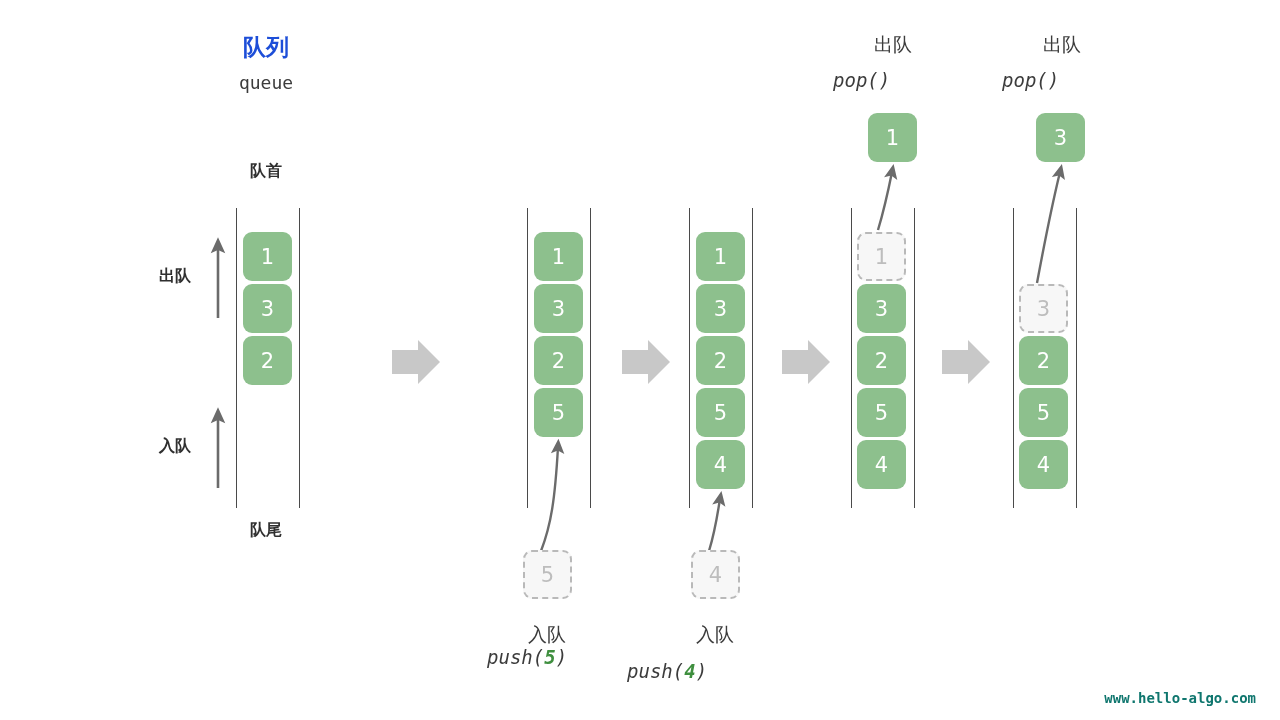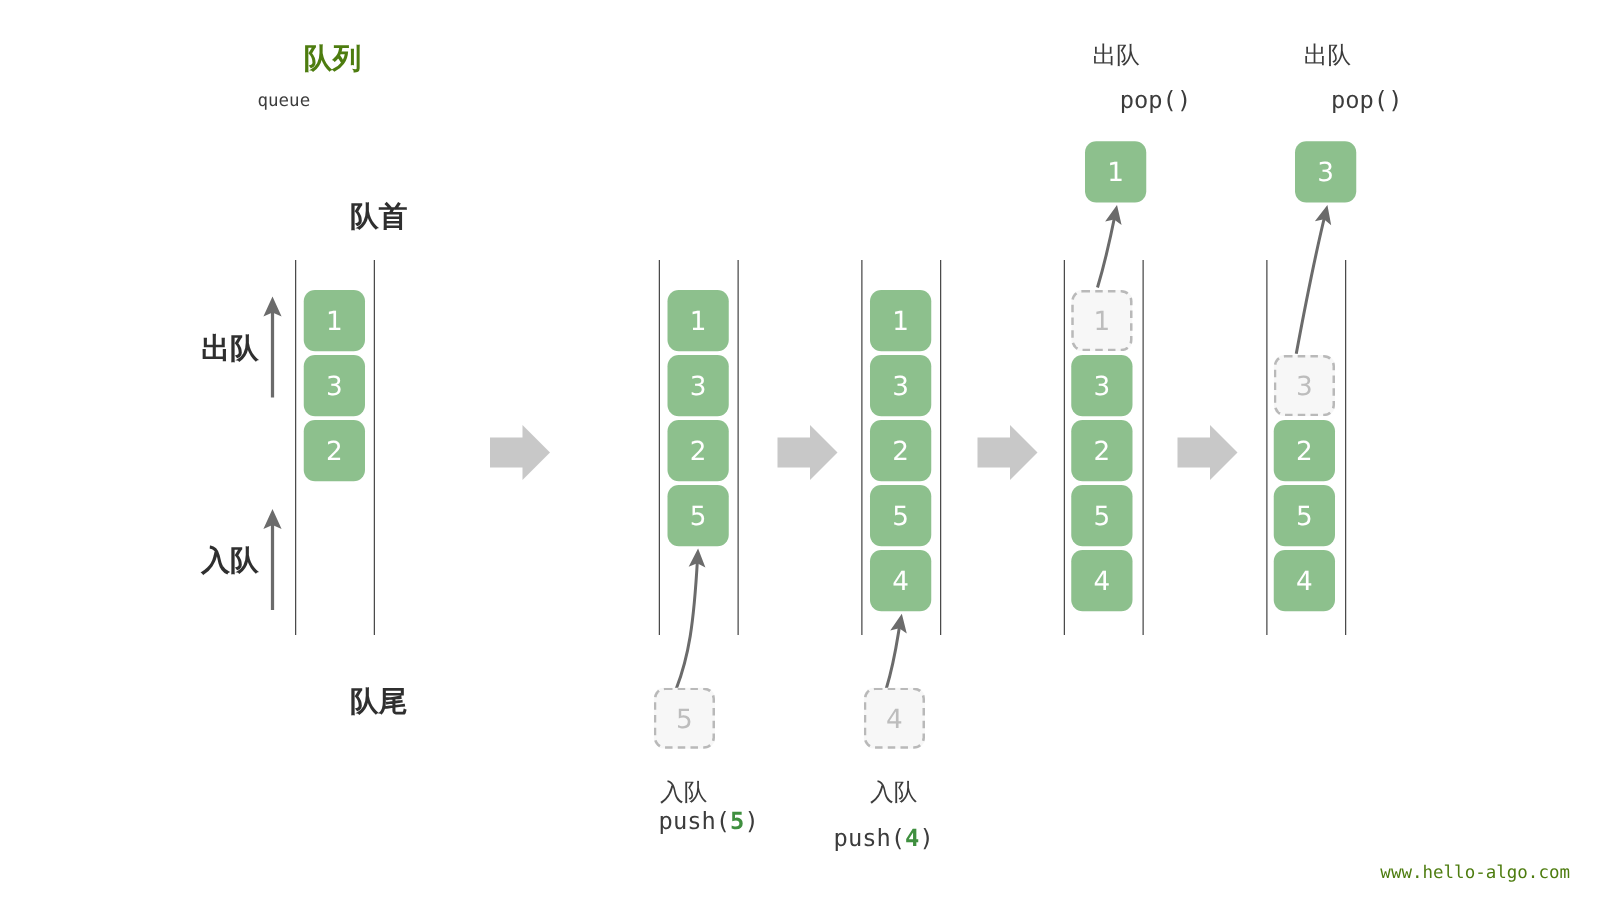--- a/index.html
+++ b/index.html
@@ -18,55 +18,56 @@
     width: 1280px; height: 720px;
   }
 
   
   .abs { position: absolute; }
 
   
   .title-cn {
     font-size: 23px;
     font-weight: bold;
-    color: #4d7c0f;
+    color: #1d4ed8;
     text-align: center;
     line-height: 1;
     white-space: nowrap;
   }
   .title-en {
     font-family: "DejaVu Sans Mono", "Liberation Mono", monospace;
-    font-size: 14px;
-    color: #3c3c3c;
-    text-align: left;
+    font-size: 18px;
+    color: #3c3c3c;
+    text-align: center;
     line-height: 1;
     white-space: nowrap;
   }
   .label-bold {
-    font-size: 23px;
+    font-size: 16px;
     font-weight: bold;
     color: #2f2f2f;
-    text-align: right;
+    text-align: center;
     line-height: 1;
     white-space: nowrap;
   }
   .op-cn {
     font-size: 19px;
     color: #3c3c3c;
     text-align: center;
     line-height: 1;
     white-space: nowrap;
   }
   .op-code {
     font-family: "DejaVu Sans Mono", "Liberation Mono", monospace;
     font-size: 19px;
     color: #3c3c3c;
-    text-align: right;
-    line-height: 1;
-    white-space: nowrap;
+    text-align: left;
+    line-height: 1;
+    white-space: nowrap;
+    font-style: italic;
   }
   .op-code .val { color: #3f8f3f; font-weight: bold; }
 
   
   .rail {
     position: absolute;
     width: 0;
     border-left: 1.6px solid #4a4a4a;
   }
 
@@ -89,22 +90,23 @@
     border: 2px dashed #b9b9b9;
     color: #bdbdbd;
   }
 
   
   .watermark {
     position: absolute;
     right: 24px; bottom: 14px;
     font-family: "DejaVu Sans Mono", "Liberation Mono", monospace;
     font-size: 14px;
-    color: #4d7c0f;
-    white-space: nowrap;
+    color: #0f766e;
+    white-space: nowrap;
+    font-weight: bold;
   }
 
   svg.overlay {
     position: absolute; left: 0; top: 0;
     width: 1280px; height: 720px;
     pointer-events: none;
   }
 </style>
 </head>
 <body>
@@ -144,21 +146,21 @@
 
     <g stroke="#6b6b6b" stroke-width="2.4" fill="none">
       <path d="M1037,283 C1045,240 1052,205 1060,172" marker-end="url(#ah)"></path>
     </g>
   </svg>
 
   <div class="abs title-cn" style="left:206px; top:36px; width:120px;">队列</div>
   <div class="abs title-en" style="left:206px; top:74px; width:120px;">queue</div>
 
   <div class="abs label-bold" style="left:206px; top:163px; width:120px;">队首</div>
-  <div class="abs label-bold" style="left:206px; top:551px; width:120px;">队尾</div>
+  <div class="abs label-bold" style="left:206px; top:522px; width:120px;">队尾</div>
 
   <div class="abs label-bold" style="left:143px; top:268px; width:64px;">出队</div>
   <div class="abs label-bold" style="left:143px; top:438px; width:64px;">入队</div>
 
   <div class="rail" style="left:236px; top:208px; height:300px;"></div>
   <div class="rail" style="left:299px; top:208px; height:300px;"></div>
 
   <div class="cell" style="left:243px; top:232px;">1</div>
   <div class="cell" style="left:243px; top:284px;">3</div>
   <div class="cell" style="left:243px; top:336px;">2</div>

